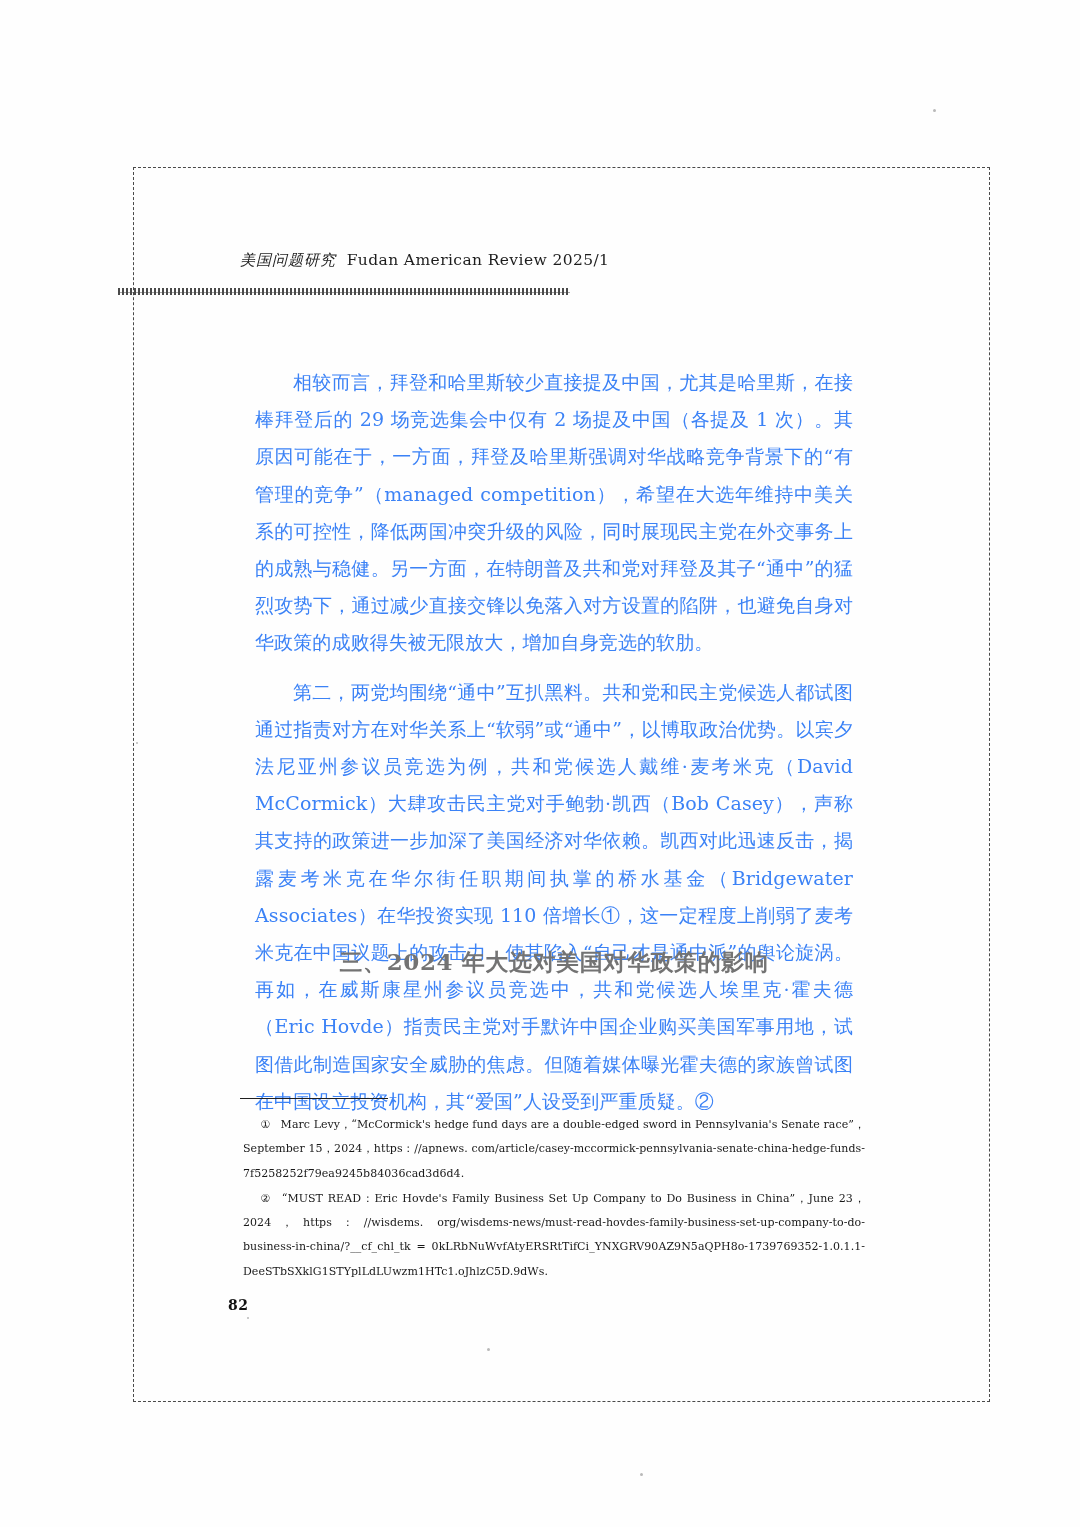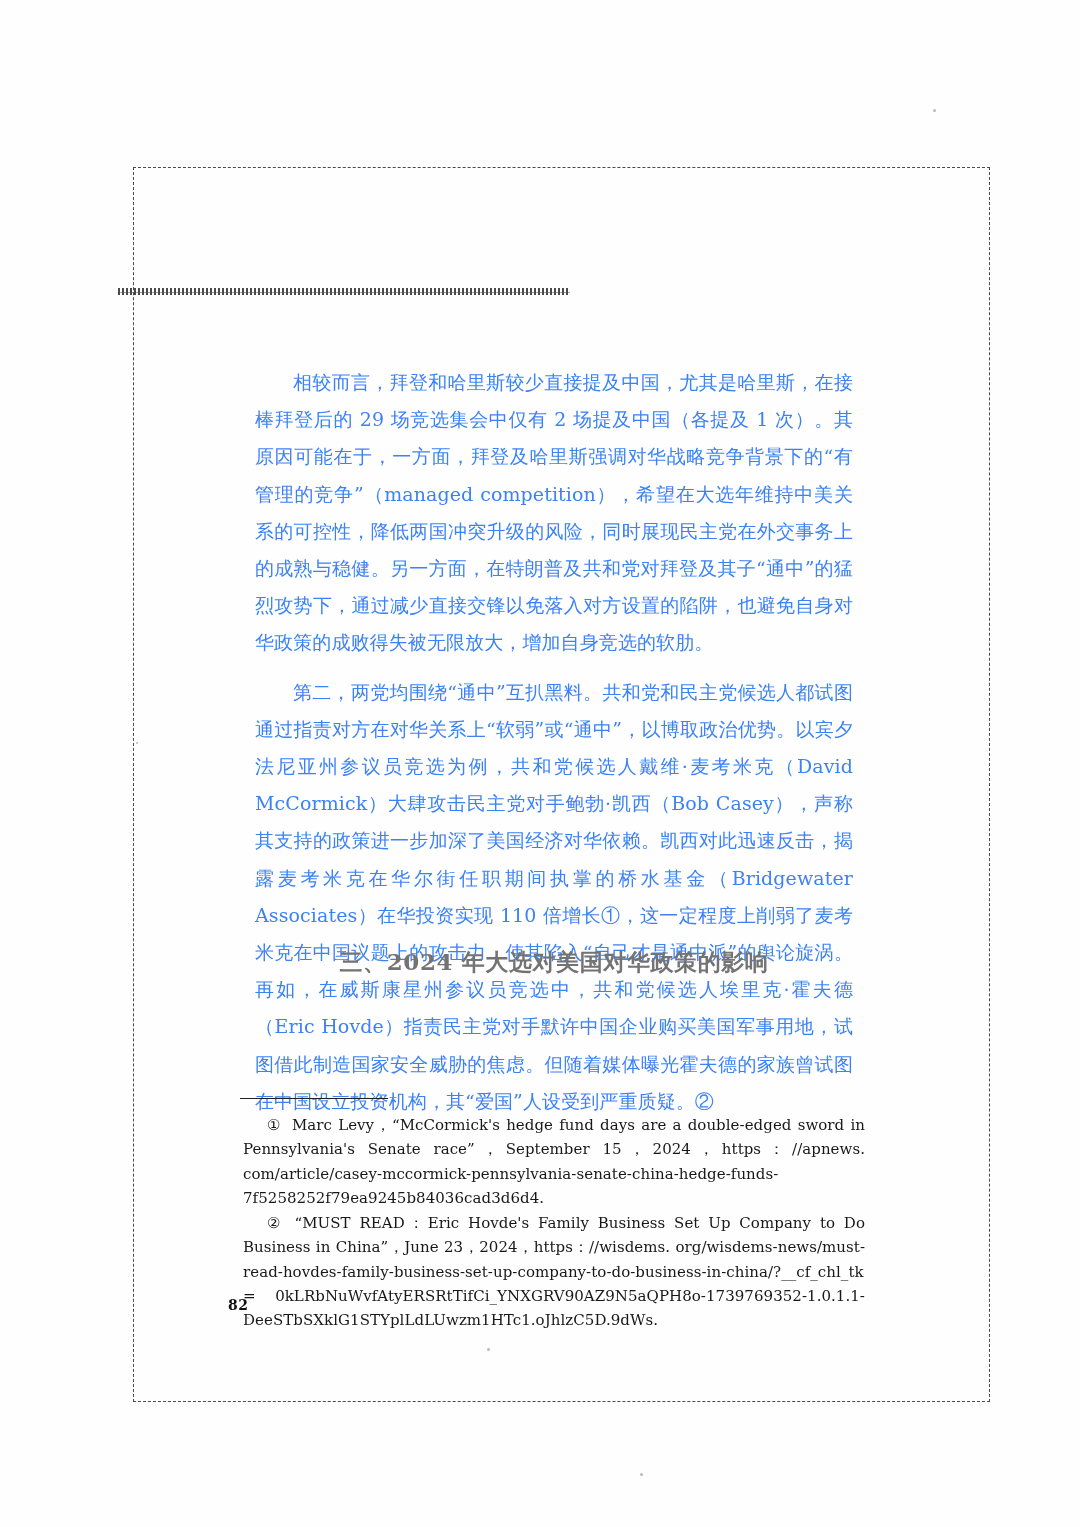--- a/index.html
+++ b/index.html
@@ -134,21 +134,21 @@
   }
 
   
   #footnotes {
     position: absolute;
     left: 243px;
     top: 1113px;
     width: 622px;
   }
   .footnote {
-    font-size: 15px;
+    font-size: 11px;
     line-height: 24.3px;
     text-align: justify;
     text-align-last: left;
     margin: 0 0 1px 0;
     color: #181818;
     letter-spacing: 0.05px;
     word-break: break-word;
   }
   .footnote .fn-marker {
     margin-right: 10px;
@@ -176,20 +176,25 @@
     pointer-events: none;
   }
 </style>
 </head>
 <body>
 
 <div id="page-canvas">
 
   <div id="page-frame"></div>
 
+  <div id="running-head">
+    <span class="head-text">
+      <span class="head-cn">美国问题研究</span>&nbsp;&nbsp;<span>Fudan American Review 2025/1</span>
+    </span>
+  </div>
   <div id="head-rule"></div>
 
   <div id="body-block">
     <p class="para indent">相较而言，拜登和哈里斯较少直接提及中国，尤其是哈里斯，在接棒拜登后的 29 场竞选集会中仅有 2 场提及中国（各提及 1 次）。其原因可能在于，一方面，拜登及哈里斯强调对华战略竞争背景下的“有管理的竞争”（managed competition），希望在大选年维持中美关系的可控性，降低两国冲突升级的风险，同时展现民主党在外交事务上的成熟与稳健。另一方面，在特朗普及共和党对拜登及其子“通中”的猛烈攻势下，通过减少直接交锋以免落入对方设置的陷阱，也避免自身对华政策的成败得失被无限放大，增加自身竞选的软肋。</p>
     <p class="para indent">第二，两党均围绕“通中”互扒黑料。共和党和民主党候选人都试图通过指责对方在对华关系上“软弱”或“通中”，以博取政治优势。以宾夕法尼亚州参议员竞选为例，共和党候选人戴维·麦考米克（David McCormick）大肆攻击民主党对手鲍勃·凯西（Bob Casey），声称其支持的政策进一步加深了美国经济对华依赖。凯西对此迅速反击，揭露麦考米克在华尔街任职期间执掌的桥水基金（Bridgewater Associates）在华投资实现 110 倍增长①，这一定程度上削弱了麦考米克在中国议题上的攻击力，使其陷入“自己才是通中派”的舆论旋涡。再如，在威斯康星州参议员竞选中，共和党候选人埃里克·霍夫德（Eric Hovde）指责民主党对手默许中国企业购买美国军事用地，试图借此制造国家安全威胁的焦虑。但随着媒体曝光霍夫德的家族曾试图在中国设立投资机构，其“爱国”人设受到严重质疑。②</p>
   </div>
 
   <div id="section-heading">三、2024 年大选对美国对华政策的影响</div>
 
 

